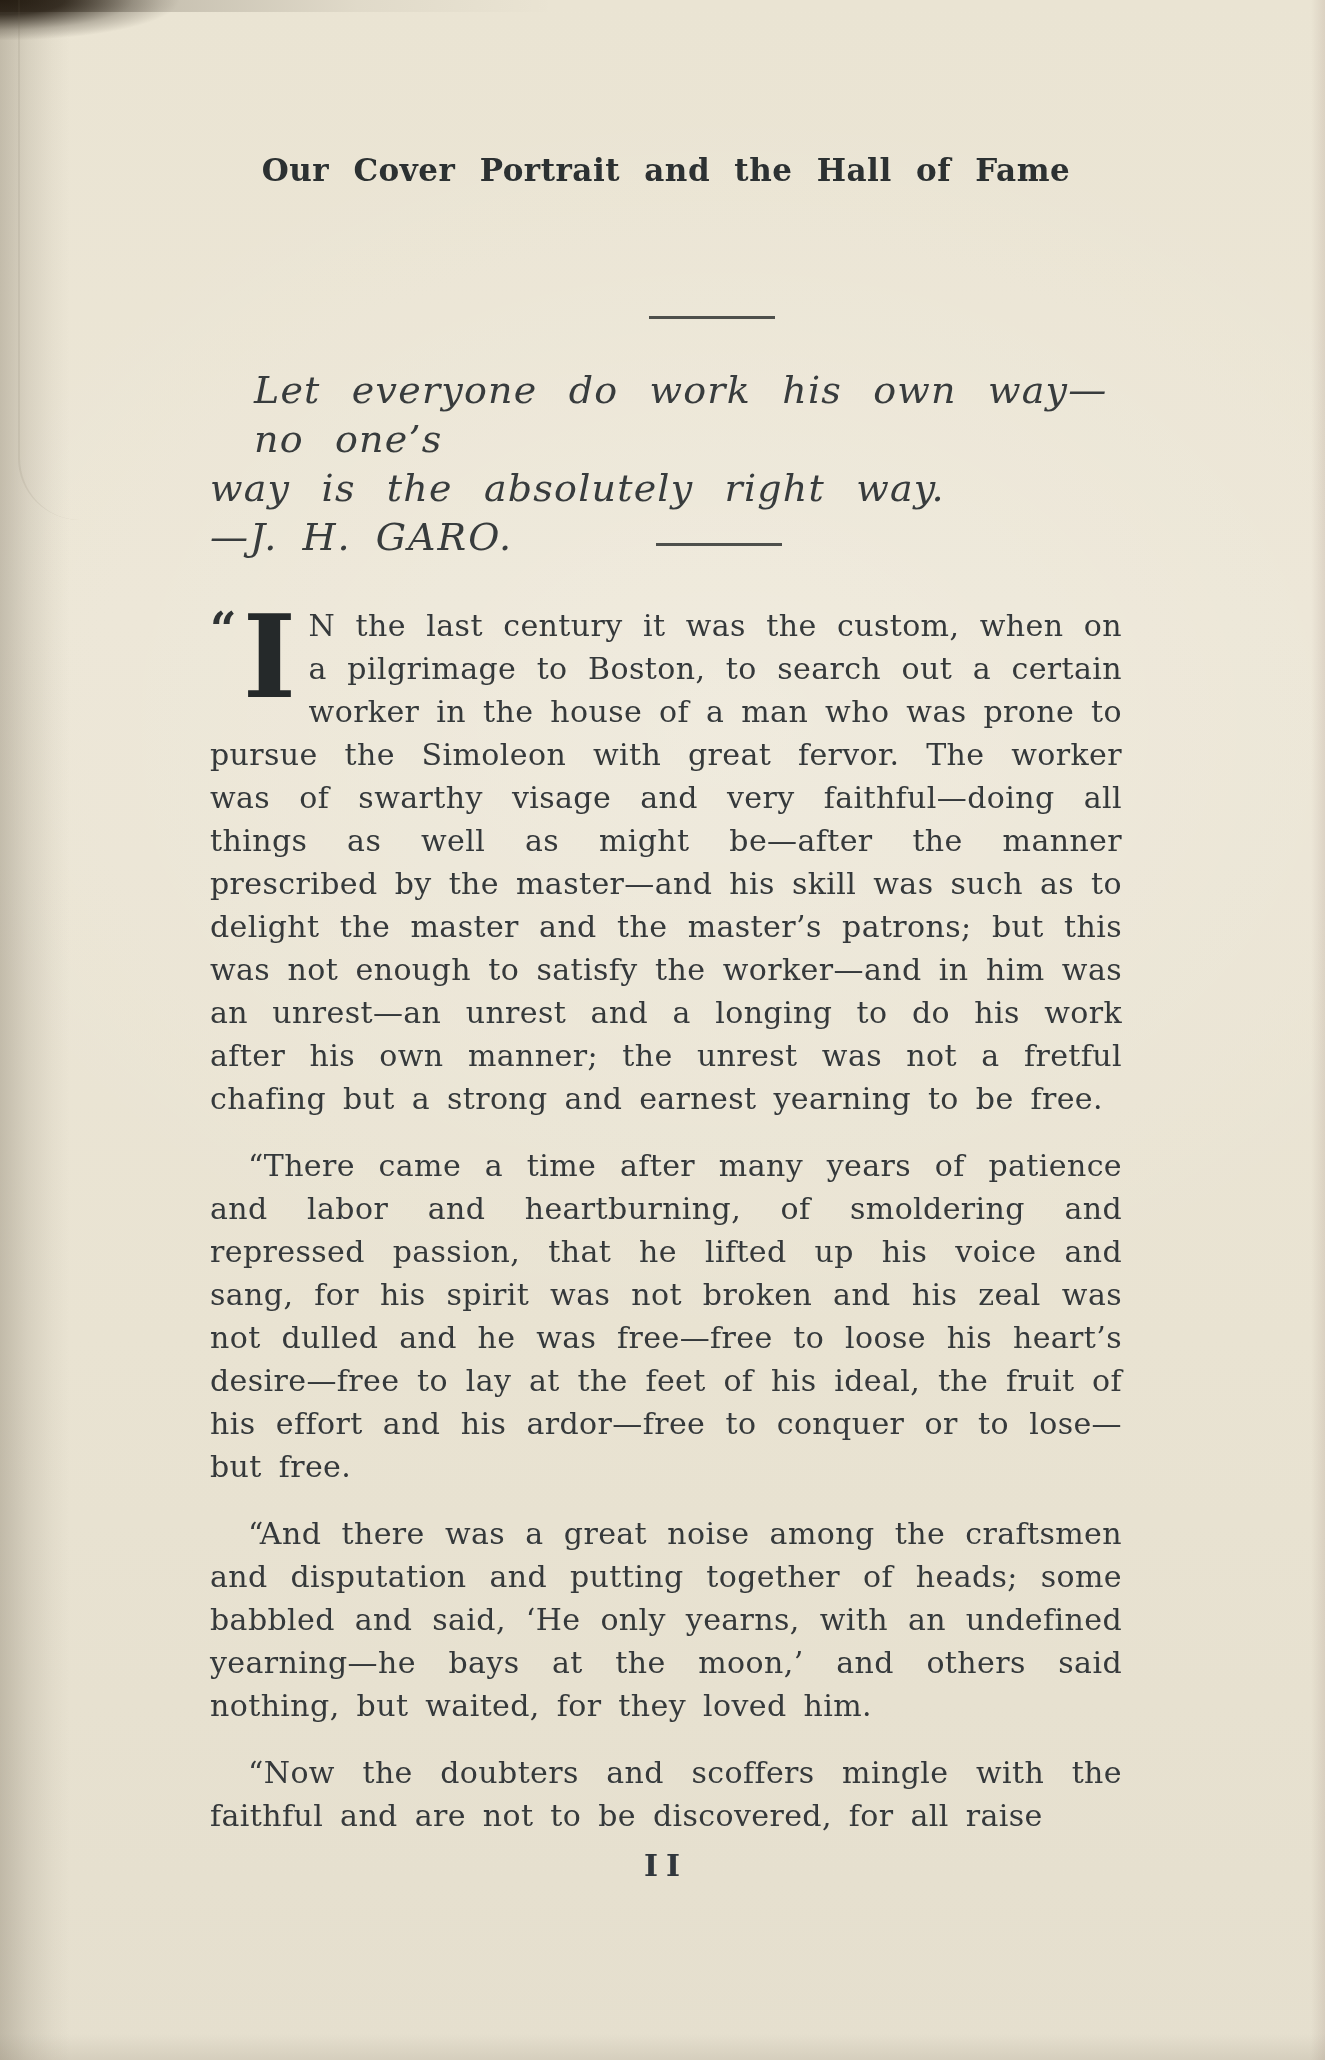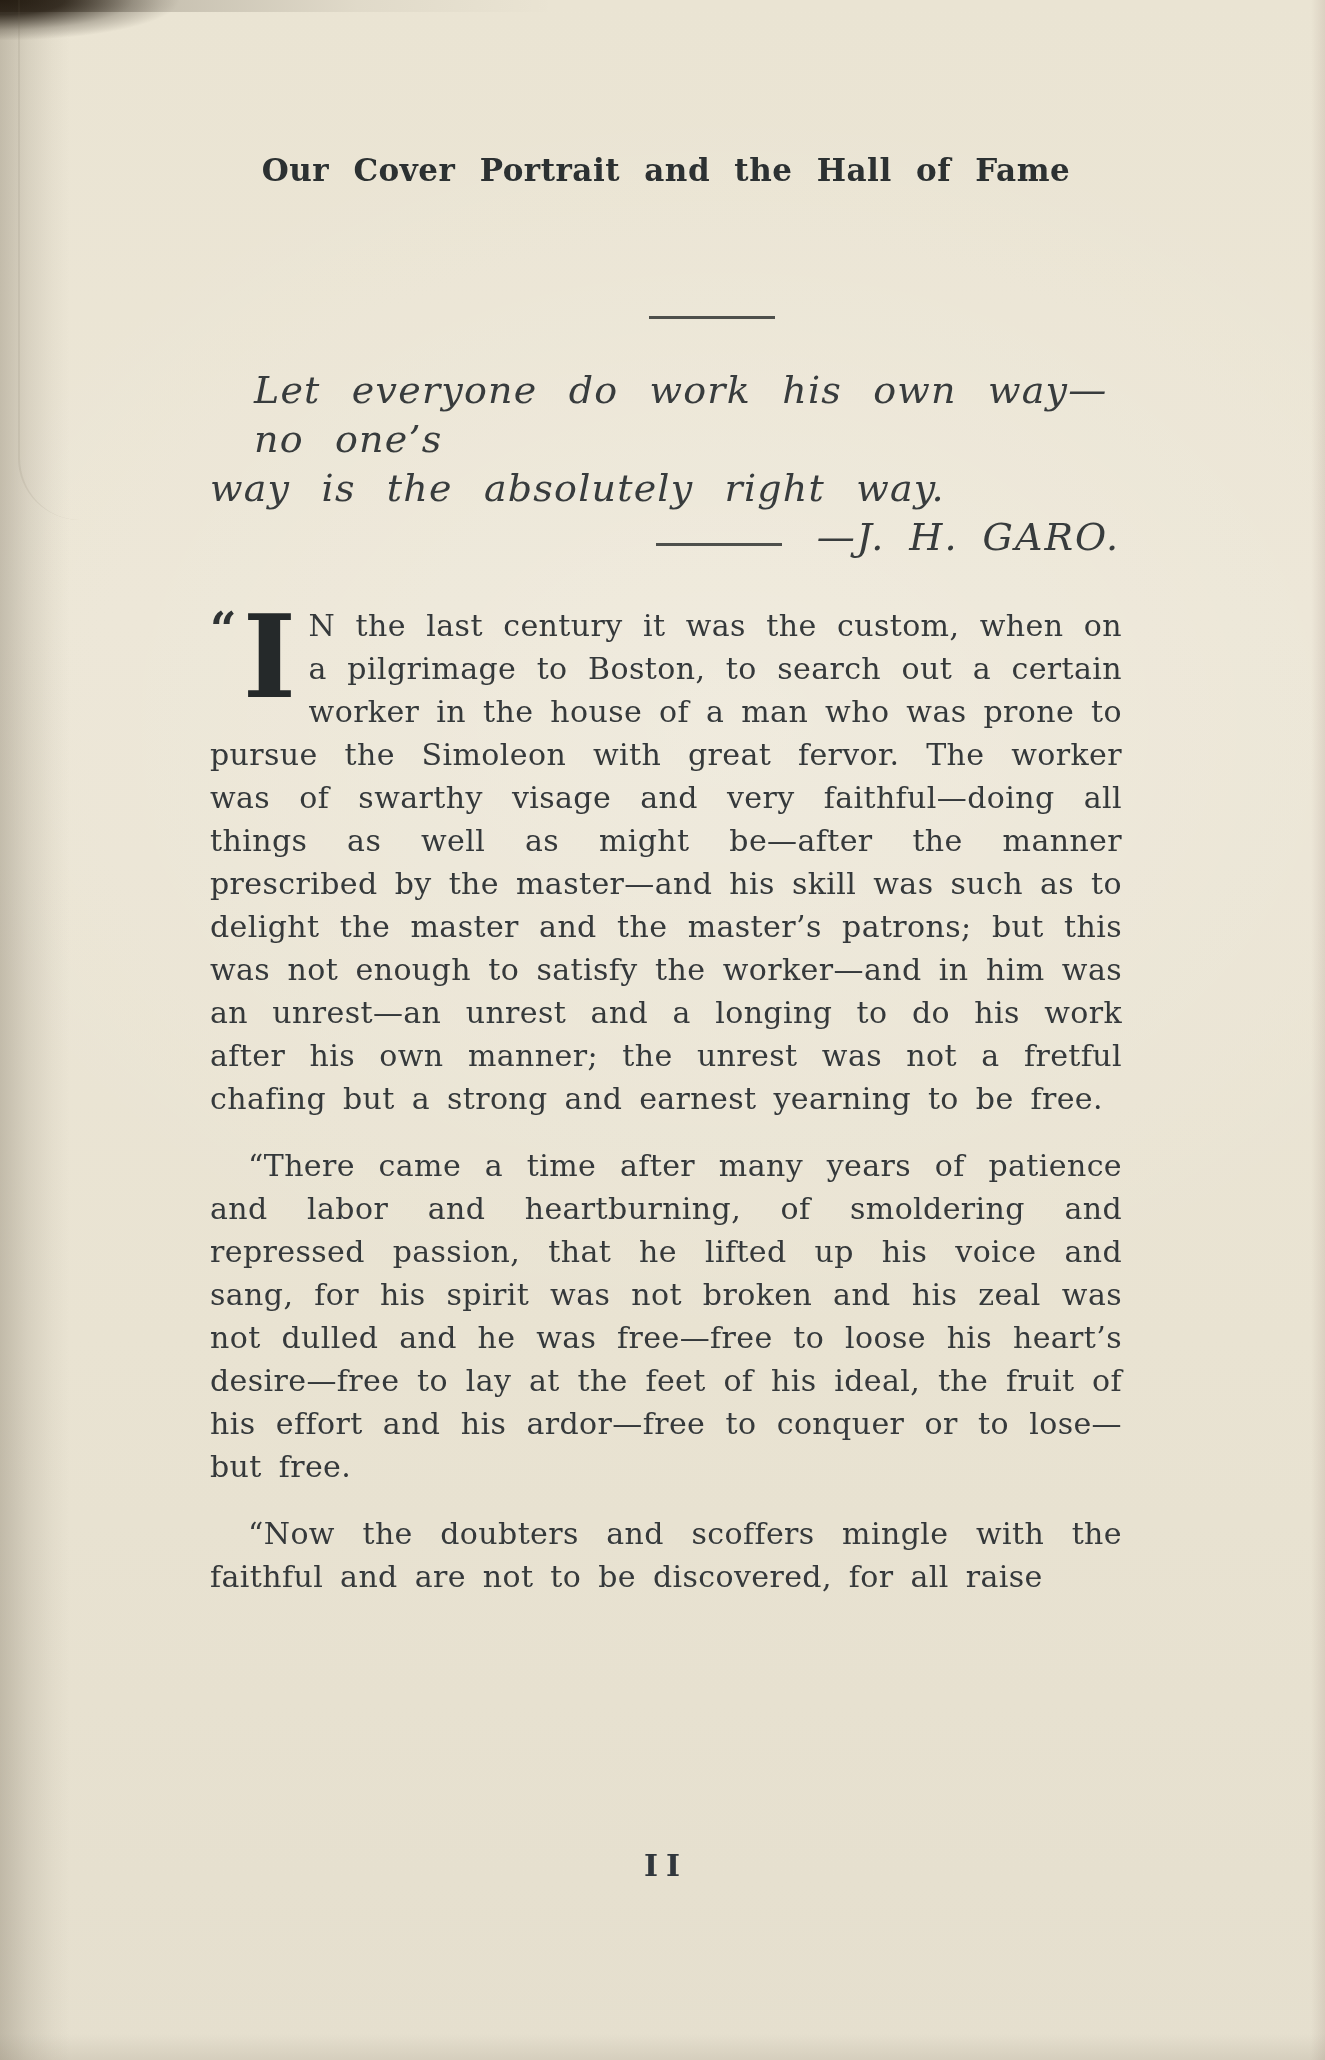--- a/index.html
+++ b/index.html
@@ -74,21 +74,21 @@
   .rule-2 { left: 656px; top: 543px; width: 126px; }
 
   .epigraph {
     position: absolute; top: 366px; left: 0; width: 100%;
     font-style: italic; font-size: 38px; line-height: 49px;
     letter-spacing: 1.2px; word-spacing: 18px;
     color: #383c3d;
   }
   .epigraph .line-1 { padding-left: 44px; }
   .epigraph .attribution {
-    text-align: right;
+    text-align: left;
     padding-right: 2px;
     letter-spacing: 2px; word-spacing: 10px;
   }
 
   .body-text {
     position: absolute; top: 604px; left: 0; width: 100%;
     font-size: 30px; line-height: 43px;
     text-align: justify;
     word-spacing: 7px; letter-spacing: 0.4px;
     color: #35393b;
@@ -147,19 +147,20 @@
 
     <div class="body-text">
       <p class="body-para first">
         <span class="p1-lead">
           <span class="opening-quote">“</span>
           <span class="dropcap">I</span>
         </span><span>N the last century it was the custom, when on a pilgrimage to Boston, to search out a certain worker in the house of a man who was prone to pursue the Simoleon with great fervor. The worker was of swarthy visage and very faithful—doing all things as well as might be—after the manner prescribed by the master—and his skill was such as to delight the master and the master’s patrons; but this was not enough to satisfy the worker—and in him was an unrest—an unrest and a longing to do his work after his own manner; the unrest was not a fretful chafing but a strong and earnest yearning to be free.</span>
       </p>
 
     <p class="body-para indent">“There came a time after many years of patience and labor and heartburning, of smoldering and repressed passion, that he lifted up his voice and sang, for his spirit was not broken and his zeal was not dulled and he was free—free to loose his heart’s desire—free to lay at the feet of his ideal, the fruit of his effort and his ardor—free to conquer or to lose—but free.</p>
+        <p class="body-para indent">“And there was a great noise among the craftsmen and disputation and putting together of heads; some babbled and said, ‘He only yearns, with an undefined yearning—he bays at the moon,’ and others said nothing, but waited, for they loved him.</p>
         <p class="body-para indent">“Now the doubters and scoffers mingle with the faithful and are not to be discovered, for all raise</p>
       </div>
 
     <div class="page-number">II</div>
 
   </div>
 </div>
 
 </body></html>

